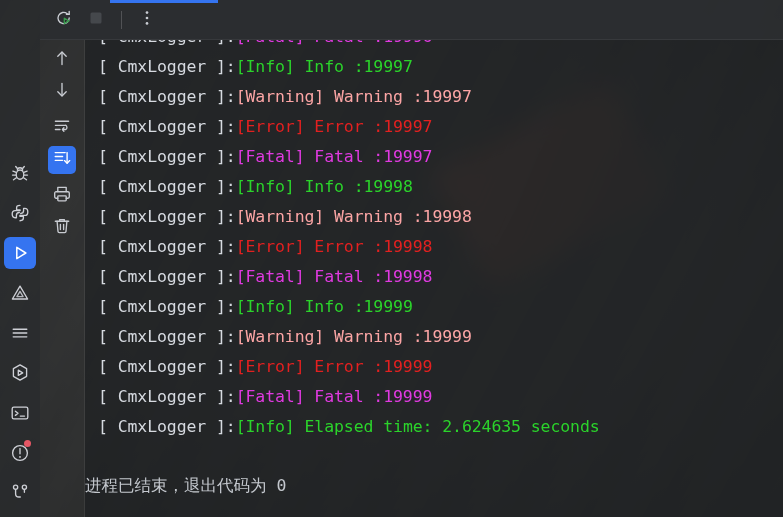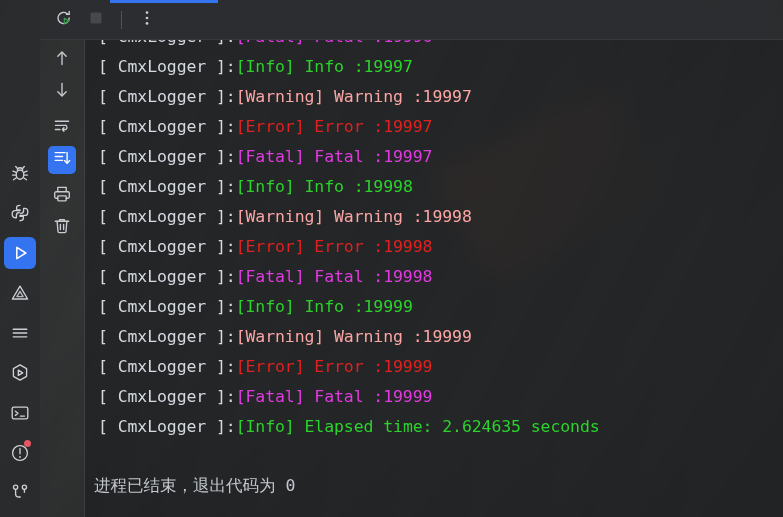--- a/index.html
+++ b/index.html
@@ -167,21 +167,21 @@
   }
   .log-line { height: 30px; }
   .c-tag   { color: #d6dae0; margin-top: 16px; }
   .c-info  { color: #2bd32b; }
   .c-warn  { color: #fca5a5; }
   .c-err   { color: #e22020; text-align: center; }
   .c-fatal { color: #e03ae0; }
 
   #exit-line {
     position: absolute;
-    left: 94px; top: 475px;
+    left: 85px; top: 475px;
     font-family: "DejaVu Sans Mono", "Liberation Mono", monospace;
     font-size: 16.5px;
     color: #c4c8ce;
     white-space: pre;
     z-index: 3;
   }
 </style>
 </head>
 <body>
 

